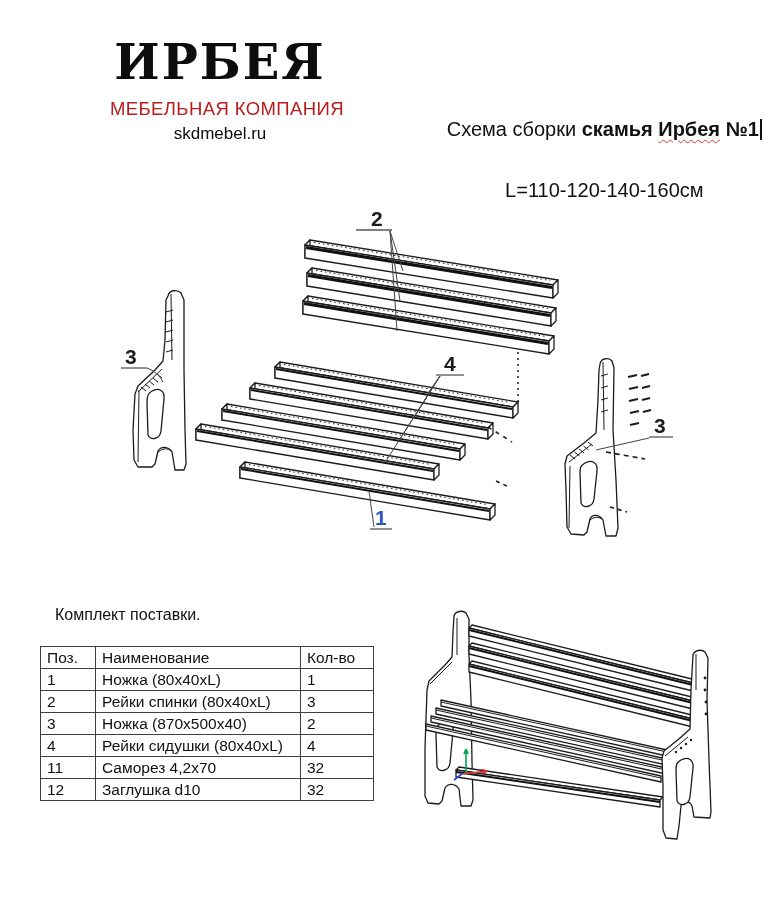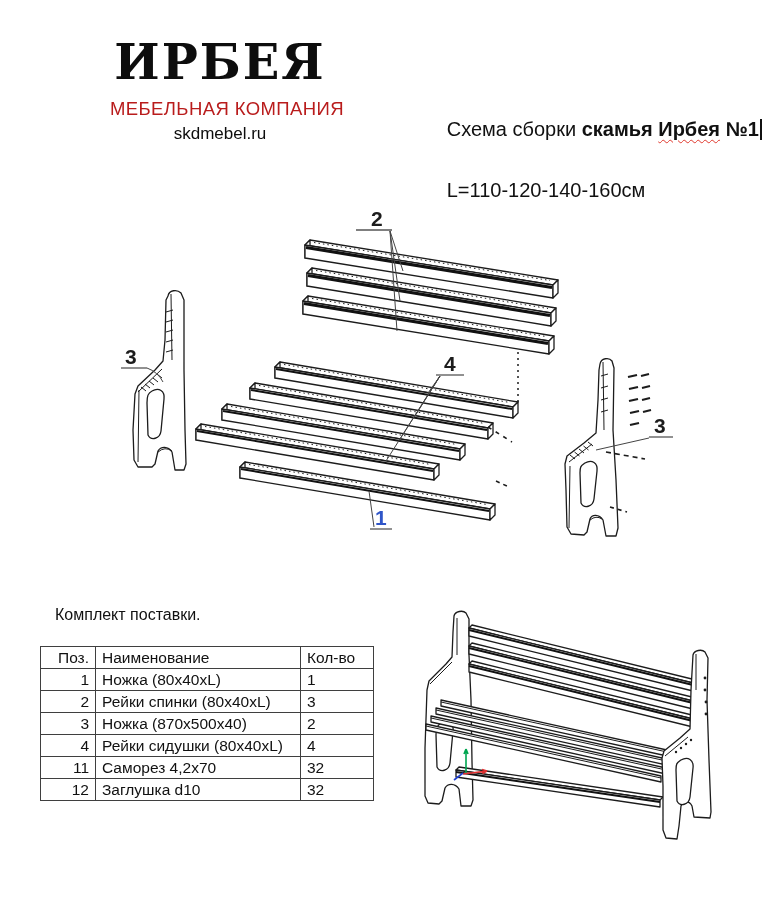--- a/index.html
+++ b/index.html
@@ -8,34 +8,34 @@
   .page{position:absolute;inset:0;background:#ffffff;border-radius:15px;}
 
   
   .logo{position:absolute;left:110px;top:34px;width:220px;text-align:center;}
   .brand{font-family:"DejaVu Serif",serif;font-weight:bold;font-size:48px;
          line-height:56px;letter-spacing:2px;color:#0d0d0d;}
   .brand-sub{font-size:18.5px;letter-spacing:.4px;margin-top:8px;white-space:nowrap;color:#b91c1c;}
   .brand-site{font-size:17px;margin-top:4px;color:#0d0d0d;}
 
   
-  .title-block{position:absolute;right:15px;top:118px;text-align:left;}
+  .title-block{position:absolute;right:15px;top:118px;text-align:center;}
   .title-line{font-size:20px;white-space:nowrap;}
   .title-line b{font-weight:bold;}
   .misspell{text-decoration:underline wavy #e0392e 1px;text-underline-offset:3px;}
   .caret{display:inline-block;width:2px;height:21px;background:#111;
          vertical-align:-4px;margin-left:1px;}
   .length-line{font-size:20px;margin-top:38px;white-space:nowrap;}
 
   
   .kit-heading{position:absolute;left:55px;top:606px;font-size:16px;}
   table.kit{position:absolute;left:40px;top:646px;border-collapse:collapse;background:#fff;}
   .kit th,.kit td{border:1.3px solid #3f3f3f;font-size:15.5px;font-weight:normal;
          height:21px;padding:0 6px;vertical-align:middle;line-height:1.1;text-align:left;}
-  .kit .c-pos{width:42px;text-align:right;}
+  .kit .c-pos{width:42px;text-align:left;}
   .kit .c-name{width:192px;}
   .kit .c-qty{width:60px;}
 
   svg{position:absolute;}
   svg text{font-family:"Liberation Sans",sans-serif;font-weight:bold;font-size:21px;}
   .ln{fill:#ffffff;stroke:#1c1c1c;stroke-width:1.3;stroke-linejoin:round;}
   .thin{fill:none;stroke:#1c1c1c;stroke-width:1;}
   .stripe{stroke:#111;stroke-width:3.2;fill:none;}
   .stripe2{stroke:#111;stroke-width:2;fill:none;}
   .grain{stroke:#222;stroke-width:1;fill:none;stroke-dasharray:1.5 3;}

